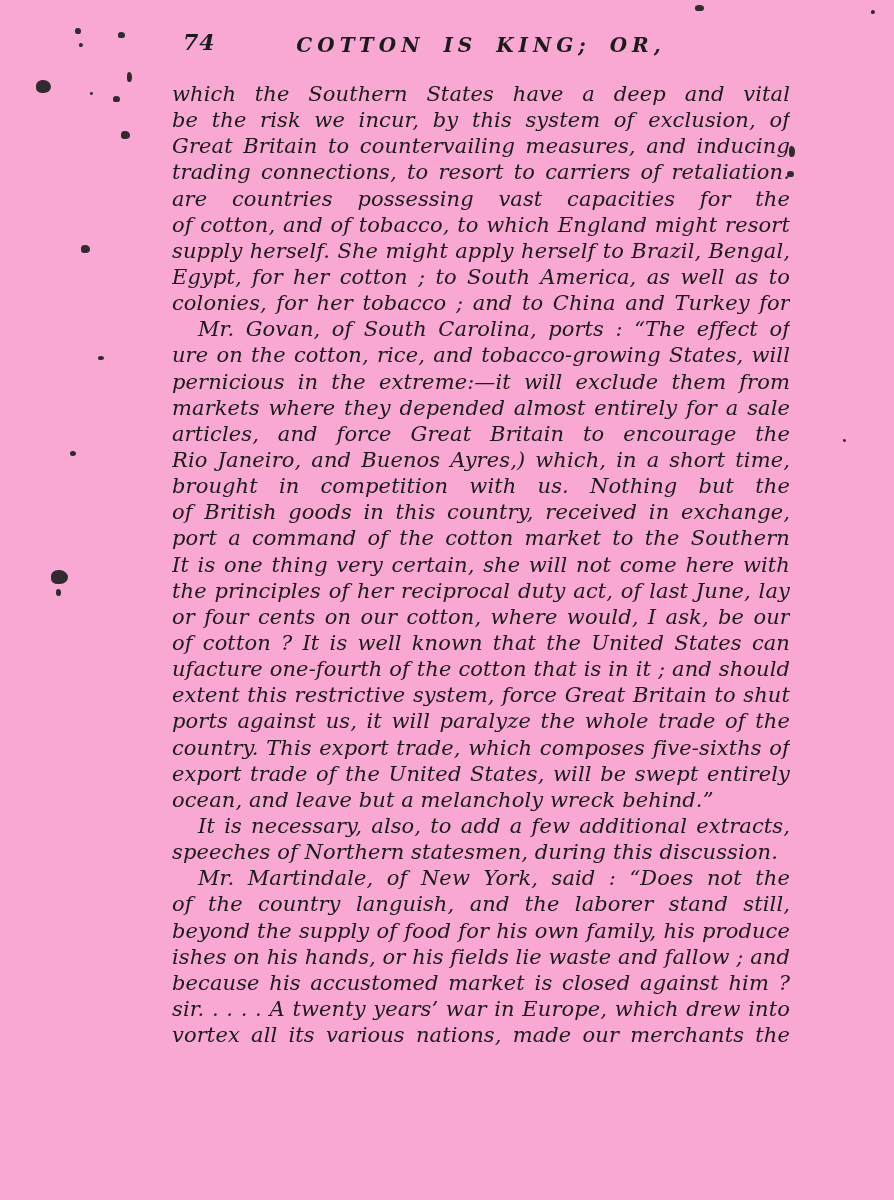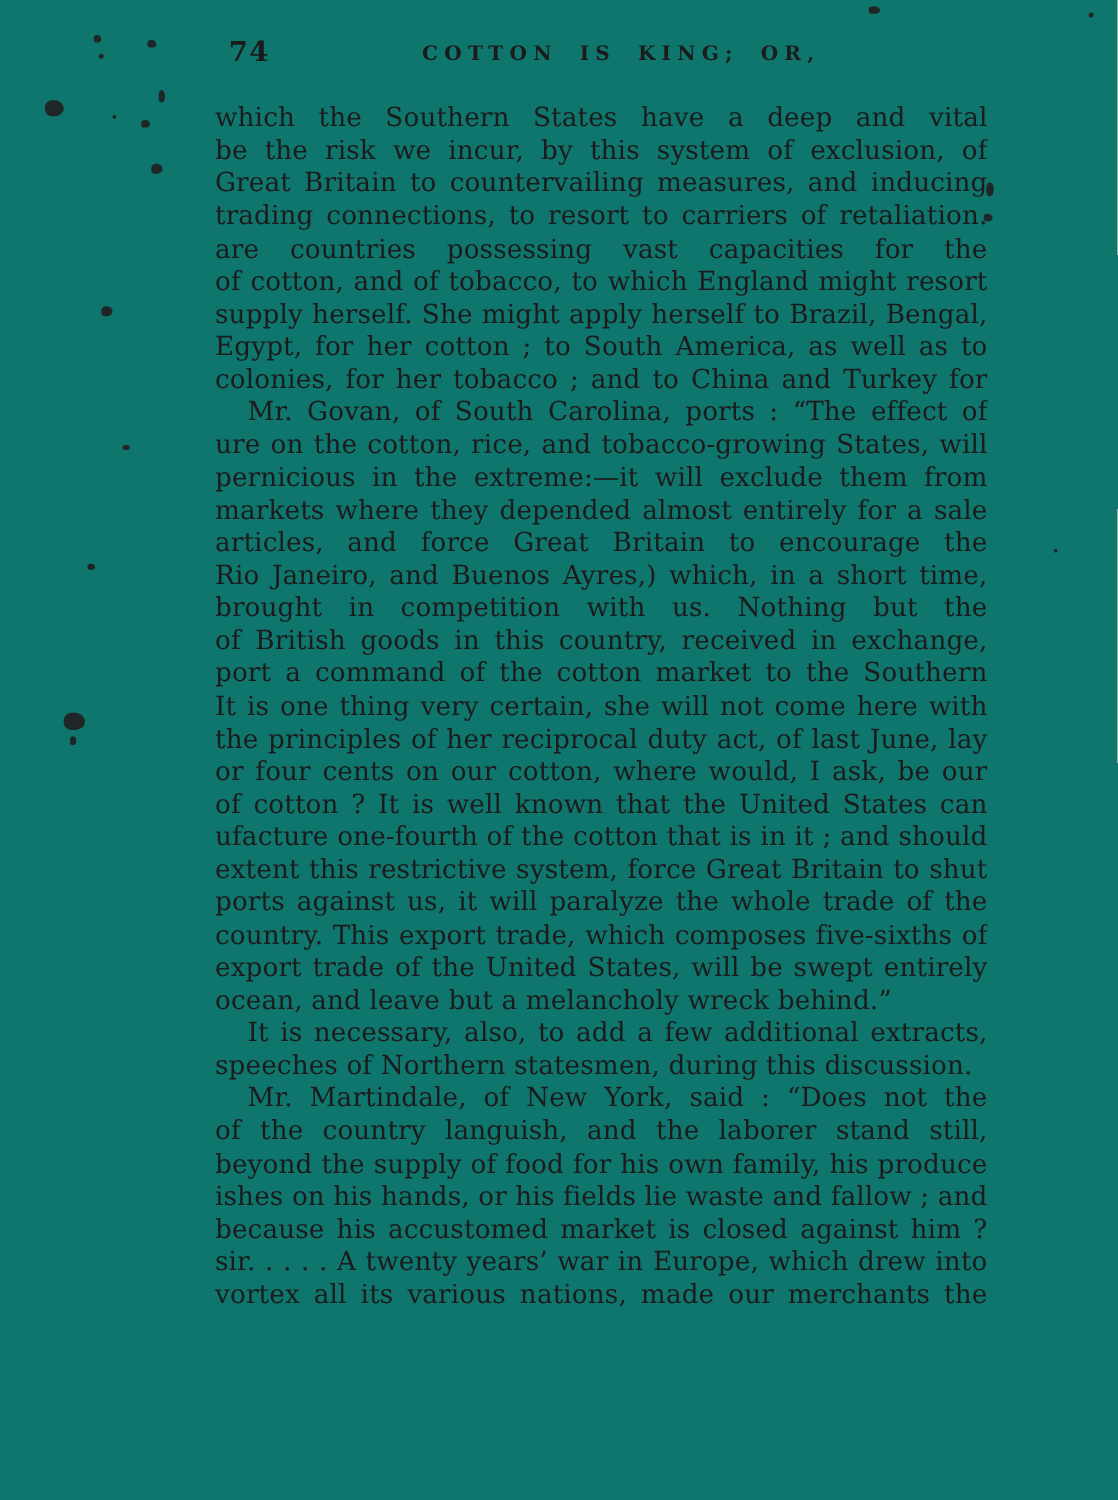--- a/index.html
+++ b/index.html
@@ -5,40 +5,41 @@
   html, body {
     margin: 0;
     padding: 0;
     background: #e9e9e7;
   }
   .page {
     position: relative;
     width: 894px;
     height: 1200px;
     margin: 0 auto;
-    background: #0f766e;
+    background: #f9a8d4;
     color: #1b1b1b;
     font-family: "DejaVu Serif", "Liberation Serif", serif;
     overflow: hidden;
+    font-style: italic;
   }
   .page-num {
     position: absolute;
     left: 183px;
     top: 29px;
     font-size: 22px;
     font-weight: 700;
     letter-spacing: 1px;
   }
   .running-title {
     position: absolute;
-    left: 188px;
+    left: 172px;
     top: 33px;
     width: 618px;
     text-align: center;
-    font-size: 16px;
+    font-size: 20px;
     font-weight: 700;
     letter-spacing: 5px;
     word-spacing: 7px;
     white-space: nowrap;
   }
   .text-block {
     position: absolute;
     left: 172px;
     top: 81px;
     width: 618px;

